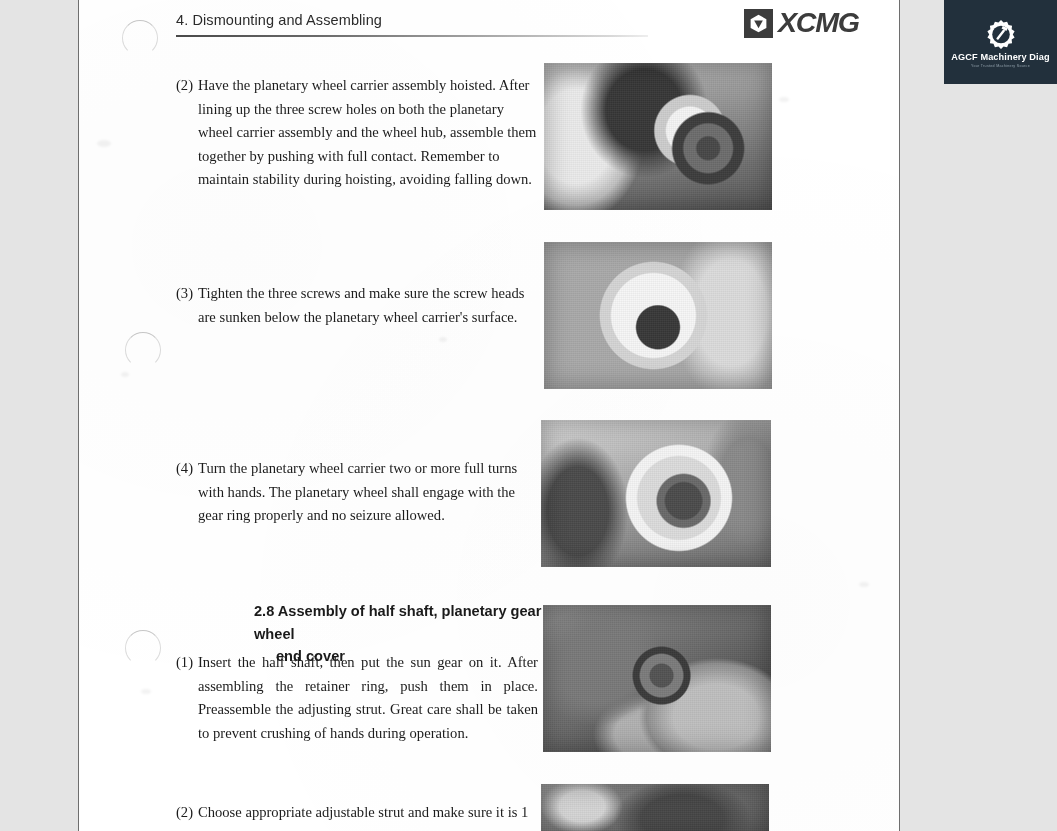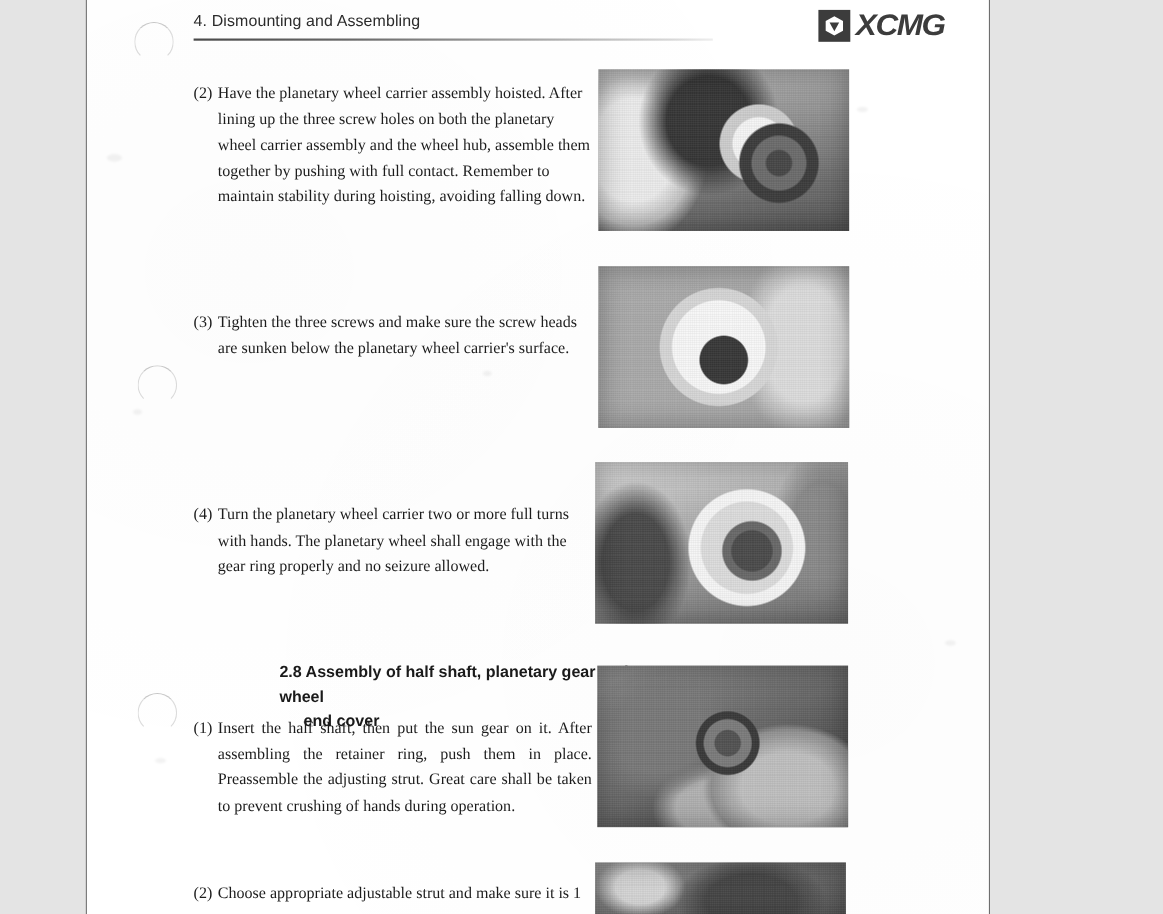--- a/index.html
+++ b/index.html
@@ -350,14 +350,30 @@
       <div class="vig"></div>
     </div>
 
     <div class="photo" id="photo-5" style="left:462px; top:792px; width:228px; height:56px;">
       <div class="grain"></div>
       <div class="vig"></div>
     </div>
 
   </div>
 
+  <div id="agcf-badge">
+    <span id="agcf-logo-mark">
+      <svg width="34" height="34" viewBox="0 0 48 48" aria-hidden="true">
+        <g fill="#ffffff">
+          <path d="M24 5.5 L27.6 9.1 L32.6 8.0 L34.6 12.7 L39.6 13.6 L39.0 18.7 L43.2 21.6 L40.6 26.0 L43.2 30.4 L39.0 33.3 L39.6 38.4 L34.6 39.3 L32.6 44.0 L27.6 42.9 L24 46.5 L20.4 42.9 L15.4 44.0 L13.4 39.3 L8.4 38.4 L9.0 33.3 L4.8 30.4 L7.4 26.0 L4.8 21.6 L9.0 18.7 L8.4 13.6 L13.4 12.7 L15.4 8.0 L20.4 9.1 Z"></path>
+        </g>
+        <circle cx="24" cy="26" r="12.4" fill="#22303c"></circle>
+        <g fill="#ffffff">
+          <rect x="22.2" y="18" width="3.4" height="17" rx="1.2" transform="rotate(38 24 26)"></rect>
+          <path d="M26.5 14.2 L33.6 17.4 L31.6 21.2 L24.8 17.6 Z"></path>
+        </g>
+      </svg>
+    </span>
+    <span id="agcf-title">AGCF Machinery Diag</span>
+    <span id="agcf-subtitle">Your Trusted Machinery Source</span>
+  </div>
 
 </div>
 
 </body></html>

